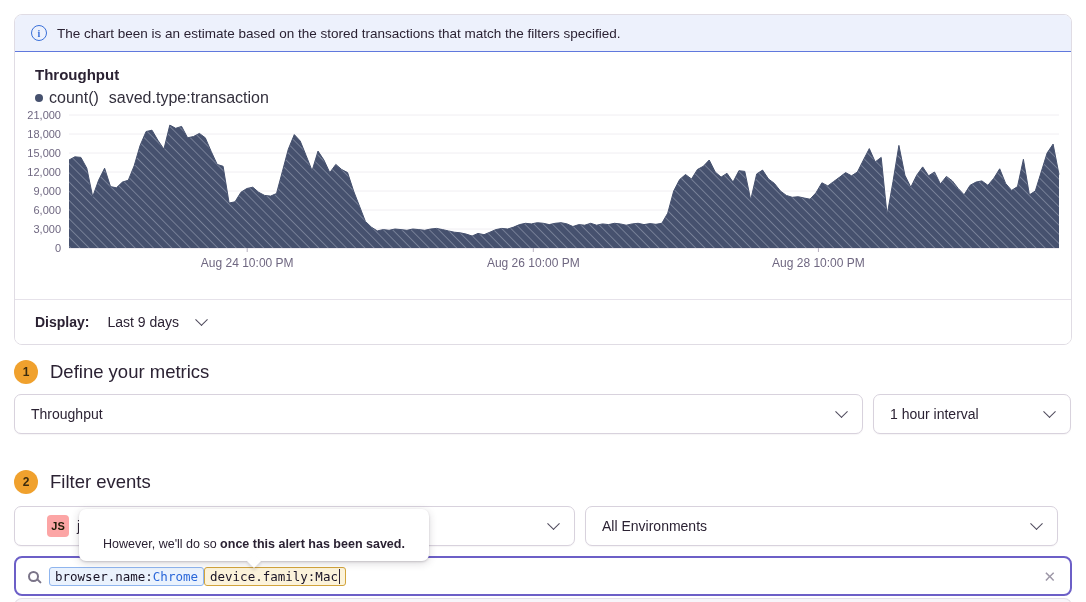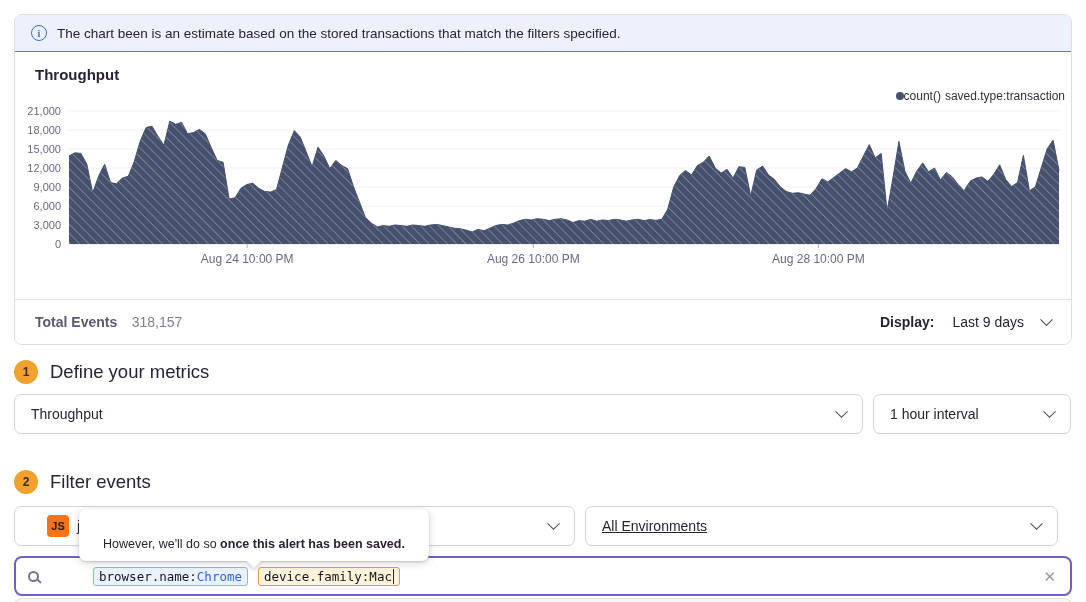--- a/index.html
+++ b/index.html
@@ -9,22 +9,22 @@
   
   .panel { position:absolute; left:14px; top:14px; width:1058px; height:331px;
     background:#fff; border:1px solid #e0dce4; border-radius:8px; overflow:hidden; }
   .banner { height:37px; background:#edf1fc; border-bottom:1px solid #6078dd;
     display:flex; align-items:center; padding:0 16px; gap:10px; font-size:13.5px; color:#2b2233; }
   .info-icon { width:16px; height:16px; min-width:16px; border:1.6px solid #3a70d9; border-radius:50%;
     color:#3a70d9; font-size:10px; font-weight:bold; display:flex; align-items:center; justify-content:center;
     font-family:"Liberation Serif", serif; }
   .chart-body { padding:14px 6px 0 6px; }
   .chart-title { font-size:15px; font-weight:bold; color:#2b2233; padding-left:14px; }
-  .legend { display:flex; align-items:center; margin-top:6px; padding-left:14px;
-    font-size:12px; color:#33303d;justify-content:flex-end; }
+  .legend { display:flex; align-items:center; gap:6px; margin-top:6px; padding-left:14px;
+    font-size:16px; color:#33303d; }
   .legend-dot { width:8px; height:8px; border-radius:50%; background:#46516e; display:inline-block; }
   .legend-filter { margin-left:4px; color:#33303d; }
   svg text.ytick { font-size:11px; fill:#6f6781; text-anchor:end; font-family:"Liberation Sans",sans-serif; }
   svg text.xtick { font-size:12px; fill:#6f6781; text-anchor:middle; font-family:"Liberation Sans",sans-serif; }
   .panel-footer { position:absolute; left:0; right:0; bottom:0; height:45px;
     border-top:1px solid #e6e2ea; display:flex; align-items:center; justify-content:space-between;
     padding:0 20px; background:#fff; }
   .total-label { font-size:14px; font-weight:bold; color:#5f5871; }
   .total-value { font-size:14px; color:#827c92; margin-left:10px; }
   .display-toggle { display:flex; align-items:center; gap:18px; font-size:14px; cursor:pointer; }
@@ -44,42 +44,42 @@
   .section-title { font-size:18.5px; font-weight:500; color:#2b2233; }
 
   
   .dd { position:absolute; height:40px; background:#fff; border:1px solid #d8d2dd; border-radius:7px;
     display:flex; align-items:center; font-size:14px; color:#2b2233; padding:0 16px; cursor:pointer;
     box-shadow:0 1px 1px rgba(43,34,51,0.04); }
   .dd .chev { position:absolute; right:16px; top:15px; }
   .dd-metric   { left:14px;  top:394px; width:849px; }
   .dd-interval { left:873px; top:394px; width:198px; }
   .dd-project  { left:14px;  top:506px; width:561px; padding-left:32px; gap:8px; }
-  .dd-env      { left:585px; top:506px; width:473px;text-decoration:underline; }
-  .js-badge { width:22px; height:22px; border-radius:4px; background:#f97316; color:#201c06;
+  .dd-env      { left:585px; top:506px; width:473px; }
+  .js-badge { width:22px; height:22px; border-radius:4px; background:#fca5a5; color:#201c06;
     font-size:11px; font-weight:bold; display:flex; align-items:center; justify-content:center; }
 
   
   .tooltip { position:absolute; left:79px; top:509px; width:350px; z-index:30; background:#fff;
     border-radius:7px; padding:8px 12px; text-align:center; font-size:12.5px; line-height:1.45;
     color:#2b2233; box-shadow:0 1px 2px rgba(43,34,51,0.18), 0 2px 9px rgba(43,34,51,0.18); }
   .tooltip b { font-weight:bold; }
   .tooltip::after { content:""; position:absolute; left:50%; bottom:-5px; width:10px; height:10px;
     background:#fff; transform:translateX(-50%) rotate(45deg);
     box-shadow:2px 2px 3px rgba(43,34,51,0.12); }
 
   
   .search { position:absolute; left:14px; top:556px; width:1058px; height:40px; background:#fff;
     border:2px solid #6c5fc7; border-radius:8px; display:flex; align-items:center; padding:0 12px;
     gap:8px; z-index:10; }
   .lens { width:11px; height:11px; min-width:11px; border:2px solid #7a7488; border-radius:50%;
     position:relative; margin-right:2px; }
   .lens::after { content:""; position:absolute; width:6px; height:2px; background:#7a7488;
     right:-5px; bottom:-2px; transform:rotate(45deg); border-radius:1px; }
-  .token-list { display:flex; align-items:center; gap:10px; flex:1;margin-left:44px; }
+  .token-list { display:flex; align-items:center; gap:0; flex:1; }
   .token { font-family:"DejaVu Sans Mono", monospace; font-size:12.5px; padding:1px 5px;
     border-radius:3px; border:1px solid transparent; display:inline-flex; align-items:center;
     color:#181225; cursor:text; }
   .token.blue { background:#eaf2fd; border-color:#8fb5ee; }
   .token.blue .tval { color:#2b67d9; }
   .token.warn { background:#fcf3da; border-color:#d2a43c; }
   .token.warn .tval { color:#181225; }
   .caret { display:inline-block; width:1.5px; height:15px; background:#2b2233; margin-left:1px; }
   .clear-x { color:#9d97a7; font-size:15px; cursor:pointer; line-height:1; padding:2px; }
 
@@ -129,24 +129,20 @@
         <text class="xtick" x="226.2" y="160">Aug 24 10:00 PM</text>
         <line x1="512.31" x2="512.31" y1="141" y2="145" stroke="#b9b2c1"></line>
         <text class="xtick" x="512.31" y="160">Aug 26 10:00 PM</text>
         <line x1="797.43" x2="797.43" y1="141" y2="145" stroke="#b9b2c1"></line>
         <text class="xtick" x="797.43" y="160">Aug 28 10:00 PM</text>
         <polygon points="48,141 48.0,53.0 53.9,49.8 59.9,50.4 65.8,61.2 71.7,89.7 77.6,73.2 83.6,61.2 89.5,79.6 95.4,80.8 101.4,75.1 107.3,73.2 113.2,58.7 119.1,38.4 125.1,24.5 131.0,23.2 136.9,33.3 142.9,42.2 148.8,18.1 154.7,21.3 160.6,19.4 166.6,30.8 172.5,29.5 178.4,26.4 184.3,30.8 190.3,44.7 196.2,57.4 202.1,59.3 208.1,96.0 214.0,94.8 219.9,85.3 225.8,81.5 231.8,80.2 237.7,85.3 243.6,88.4 249.6,89.1 255.5,86.5 261.4,64.4 267.3,42.2 273.3,27.6 279.2,34.0 285.1,48.5 291.1,63.7 297.0,44.1 302.9,53.0 308.8,65.6 314.8,57.4 320.7,62.5 326.6,65.6 332.6,84.0 338.5,99.2 344.4,114.4 350.3,120.1 356.3,123.9 362.2,122.6 368.1,123.3 374.0,122.0 380.0,122.6 385.9,123.3 391.8,122.0 397.8,122.6 403.7,123.3 409.6,122.0 415.5,121.4 421.5,122.6 427.4,123.9 433.3,125.2 439.3,125.8 445.2,127.1 451.1,129.0 457.0,126.4 463.0,127.7 468.9,125.2 474.8,122.6 480.8,121.4 486.7,122.0 492.6,120.1 498.5,117.6 504.5,116.3 510.4,116.9 516.3,115.7 522.3,116.3 528.2,117.6 534.1,116.3 540.0,115.7 546.0,116.9 551.9,119.5 557.8,117.6 563.7,118.2 569.7,116.3 575.6,118.2 581.5,116.9 587.5,117.6 593.4,116.3 599.3,116.9 605.2,118.2 611.2,116.9 617.1,116.3 623.0,117.6 629.0,116.6 634.9,117.3 640.8,116.3 646.7,106.2 652.7,84.0 658.6,72.6 664.5,67.5 670.5,72.0 676.4,62.5 682.3,59.3 688.2,53.0 694.2,65.0 700.1,70.1 706.0,66.3 712.0,75.1 717.9,63.7 723.8,64.4 729.7,92.9 735.7,66.9 741.6,63.1 747.5,72.0 753.4,76.4 759.4,84.0 765.3,88.4 771.2,90.3 777.2,89.7 783.1,91.0 789.0,92.2 794.9,85.9 800.9,75.8 806.8,78.9 812.7,74.5 818.7,70.1 824.6,65.6 830.5,68.8 836.4,65.0 842.4,53.0 848.3,41.6 854.2,54.9 860.2,50.4 866.1,108.1 872.0,74.5 877.9,38.4 883.9,68.2 889.8,80.2 895.7,68.2 901.7,59.9 907.6,68.8 913.5,65.0 919.4,77.0 925.4,69.4 931.3,73.9 937.2,81.5 943.1,87.8 949.1,78.3 955.0,75.1 960.9,73.9 966.9,78.3 972.8,71.3 978.7,61.8 984.6,76.4 990.6,83.4 996.5,79.6 1002.4,52.3 1008.4,87.8 1014.3,84.0 1020.2,65.0 1026.1,46.0 1032.1,37.1 1038.0,67.5 1038,141" fill="url(#hatch)"></polygon>
         <polyline points="48.0,53.0 53.9,49.8 59.9,50.4 65.8,61.2 71.7,89.7 77.6,73.2 83.6,61.2 89.5,79.6 95.4,80.8 101.4,75.1 107.3,73.2 113.2,58.7 119.1,38.4 125.1,24.5 131.0,23.2 136.9,33.3 142.9,42.2 148.8,18.1 154.7,21.3 160.6,19.4 166.6,30.8 172.5,29.5 178.4,26.4 184.3,30.8 190.3,44.7 196.2,57.4 202.1,59.3 208.1,96.0 214.0,94.8 219.9,85.3 225.8,81.5 231.8,80.2 237.7,85.3 243.6,88.4 249.6,89.1 255.5,86.5 261.4,64.4 267.3,42.2 273.3,27.6 279.2,34.0 285.1,48.5 291.1,63.7 297.0,44.1 302.9,53.0 308.8,65.6 314.8,57.4 320.7,62.5 326.6,65.6 332.6,84.0 338.5,99.2 344.4,114.4 350.3,120.1 356.3,123.9 362.2,122.6 368.1,123.3 374.0,122.0 380.0,122.6 385.9,123.3 391.8,122.0 397.8,122.6 403.7,123.3 409.6,122.0 415.5,121.4 421.5,122.6 427.4,123.9 433.3,125.2 439.3,125.8 445.2,127.1 451.1,129.0 457.0,126.4 463.0,127.7 468.9,125.2 474.8,122.6 480.8,121.4 486.7,122.0 492.6,120.1 498.5,117.6 504.5,116.3 510.4,116.9 516.3,115.7 522.3,116.3 528.2,117.6 534.1,116.3 540.0,115.7 546.0,116.9 551.9,119.5 557.8,117.6 563.7,118.2 569.7,116.3 575.6,118.2 581.5,116.9 587.5,117.6 593.4,116.3 599.3,116.9 605.2,118.2 611.2,116.9 617.1,116.3 623.0,117.6 629.0,116.6 634.9,117.3 640.8,116.3 646.7,106.2 652.7,84.0 658.6,72.6 664.5,67.5 670.5,72.0 676.4,62.5 682.3,59.3 688.2,53.0 694.2,65.0 700.1,70.1 706.0,66.3 712.0,75.1 717.9,63.7 723.8,64.4 729.7,92.9 735.7,66.9 741.6,63.1 747.5,72.0 753.4,76.4 759.4,84.0 765.3,88.4 771.2,90.3 777.2,89.7 783.1,91.0 789.0,92.2 794.9,85.9 800.9,75.8 806.8,78.9 812.7,74.5 818.7,70.1 824.6,65.6 830.5,68.8 836.4,65.0 842.4,53.0 848.3,41.6 854.2,54.9 860.2,50.4 866.1,108.1 872.0,74.5 877.9,38.4 883.9,68.2 889.8,80.2 895.7,68.2 901.7,59.9 907.6,68.8 913.5,65.0 919.4,77.0 925.4,69.4 931.3,73.9 937.2,81.5 943.1,87.8 949.1,78.3 955.0,75.1 960.9,73.9 966.9,78.3 972.8,71.3 978.7,61.8 984.6,76.4 990.6,83.4 996.5,79.6 1002.4,52.3 1008.4,87.8 1014.3,84.0 1020.2,65.0 1026.1,46.0 1032.1,37.1 1038.0,67.5" fill="none" stroke="#46516e" stroke-width="1"></polyline>
       </svg>
   </div>
   <div class="panel-footer">
-    <div>
-      <span class="total-label">Total Events</span>
-      <span class="total-value">318,157</span>
-    </div>
     <div class="display-toggle">
       <span class="display-label">Display:</span>
       <span class="display-value">Last 9 days</span>
       <span class="chev"></span>
     </div>
   </div>
 </div>
 
 <div class="section-head s1">
   <span class="num-badge">1</span>

